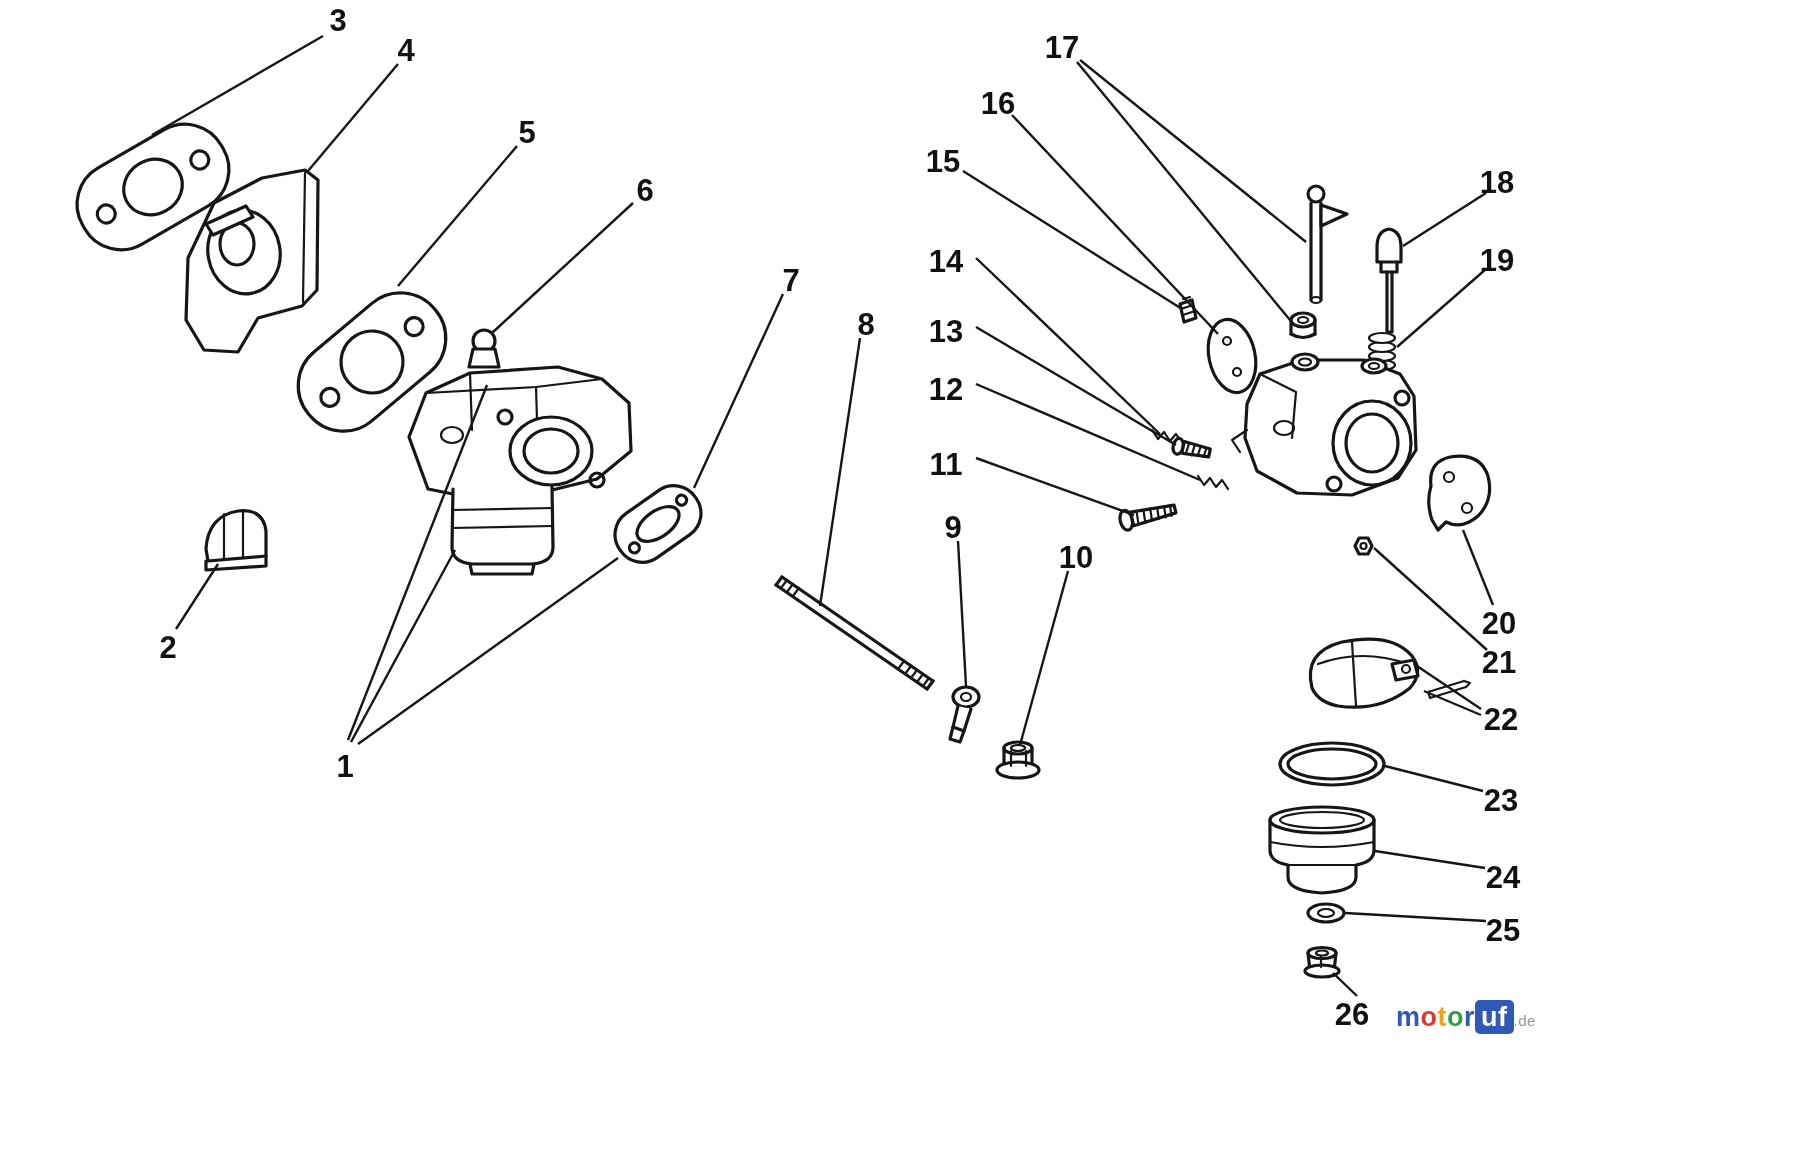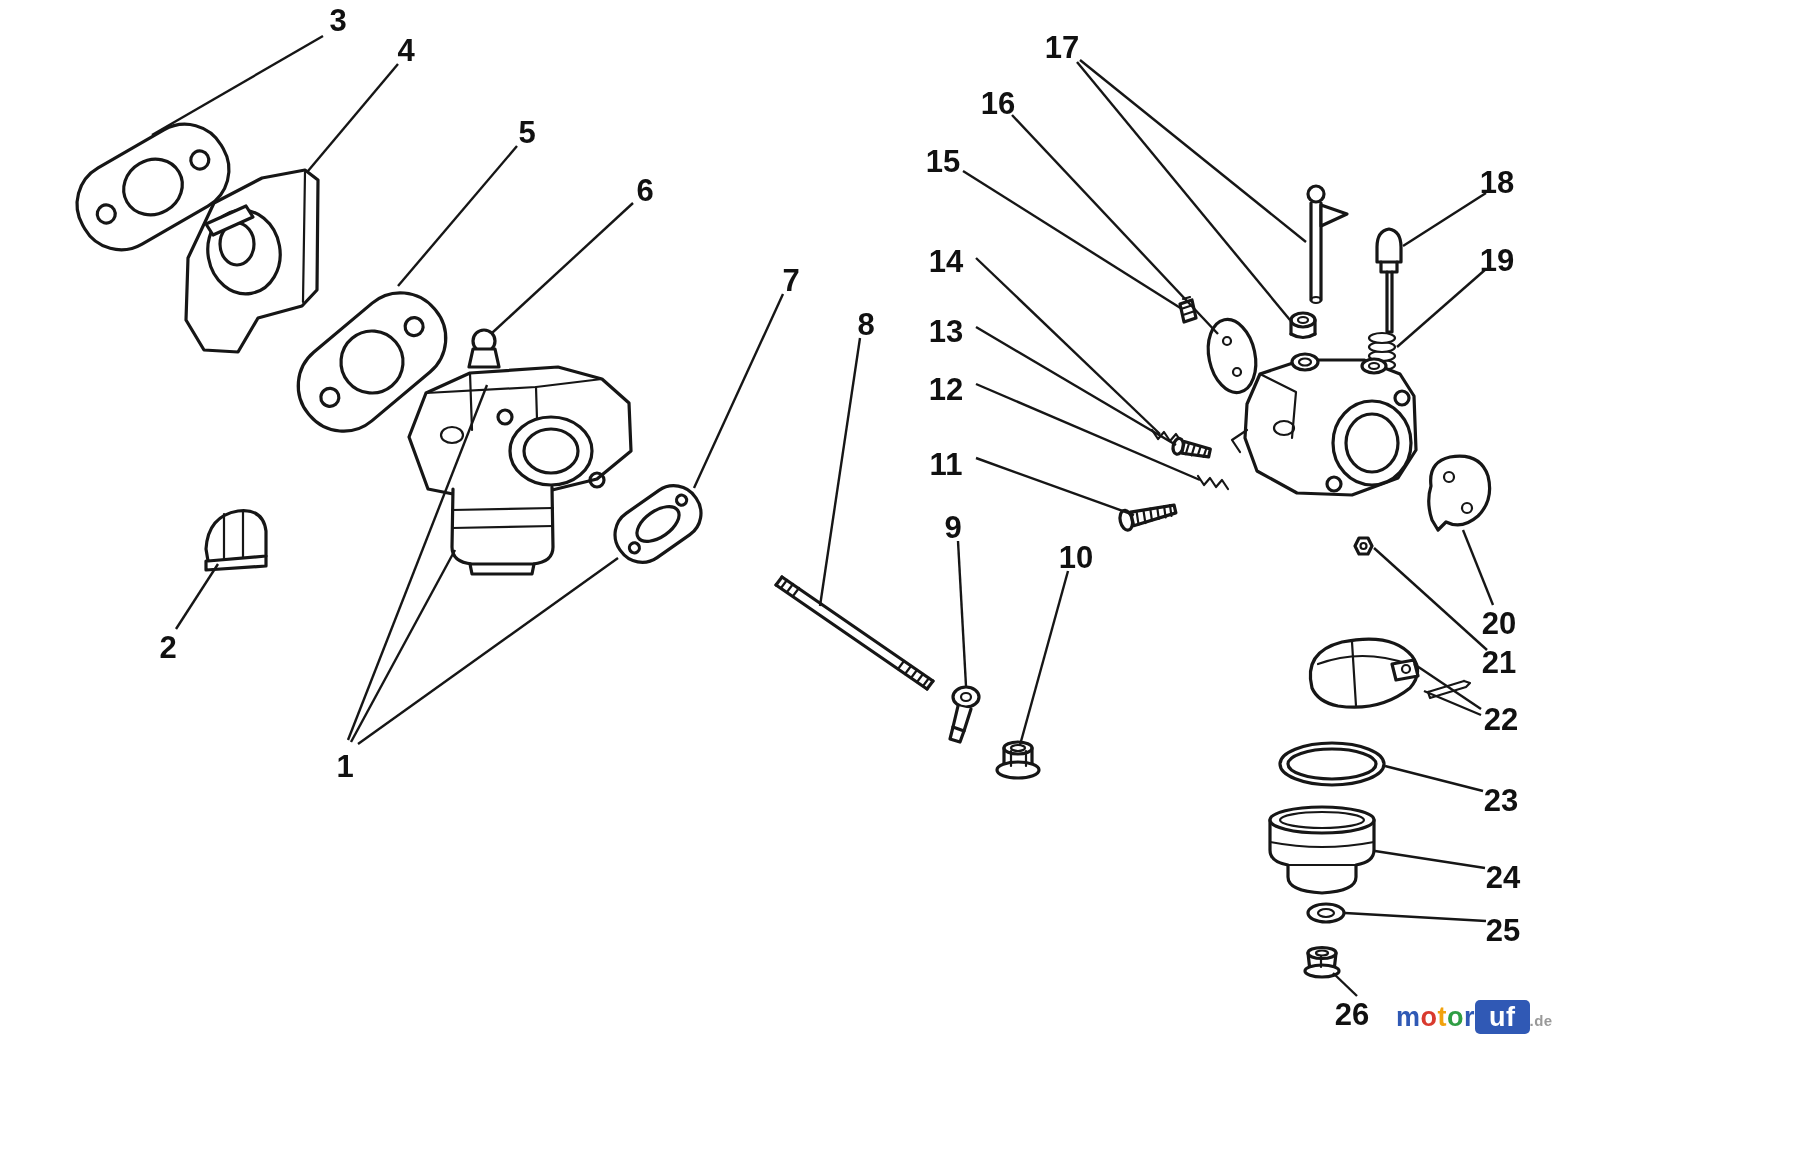--- a/index.html
+++ b/index.html
@@ -8,22 +8,22 @@
   svg{position:absolute;left:0;top:0;}
   .ln{stroke:#161616;stroke-width:3.2;fill:none;stroke-linecap:round;stroke-linejoin:round;}
   .fillw{fill:#ffffff;}
   .thin{stroke-width:2.2;}
   .leader{stroke:#161616;stroke-width:2.4;}
   .callout-label{font-family:"Liberation Sans",sans-serif;font-weight:700;font-size:31px;
                  fill:#111111;text-anchor:middle;dominant-baseline:central;}
   .watermark{position:absolute;left:1396px;top:1000px;font-weight:700;font-size:27px;
              letter-spacing:0.5px;white-space:nowrap;}
   .watermark span{display:inline-block;line-height:34px;}
-  .wm-badge{border-radius:5px;padding:0 14px;}
-  .wm-small{font-size:15px;font-weight:700;}
+  .wm-badge{border-radius:5px;padding:0 6px;}
+  .wm-small{font-size:15px;font-weight:400;}
 </style>
 </head>
 <body>
 
 <div class="stage">
 <svg width="1800" height="1161" viewBox="0 0 1800 1161" xmlns="http://www.w3.org/2000/svg">
 
   <g transform="translate(153,187) rotate(-30)">
     <rect class="ln fillw" x="-80" y="-44" width="160" height="88" rx="42"></rect>
     <ellipse class="ln" rx="30" ry="27"></ellipse>

